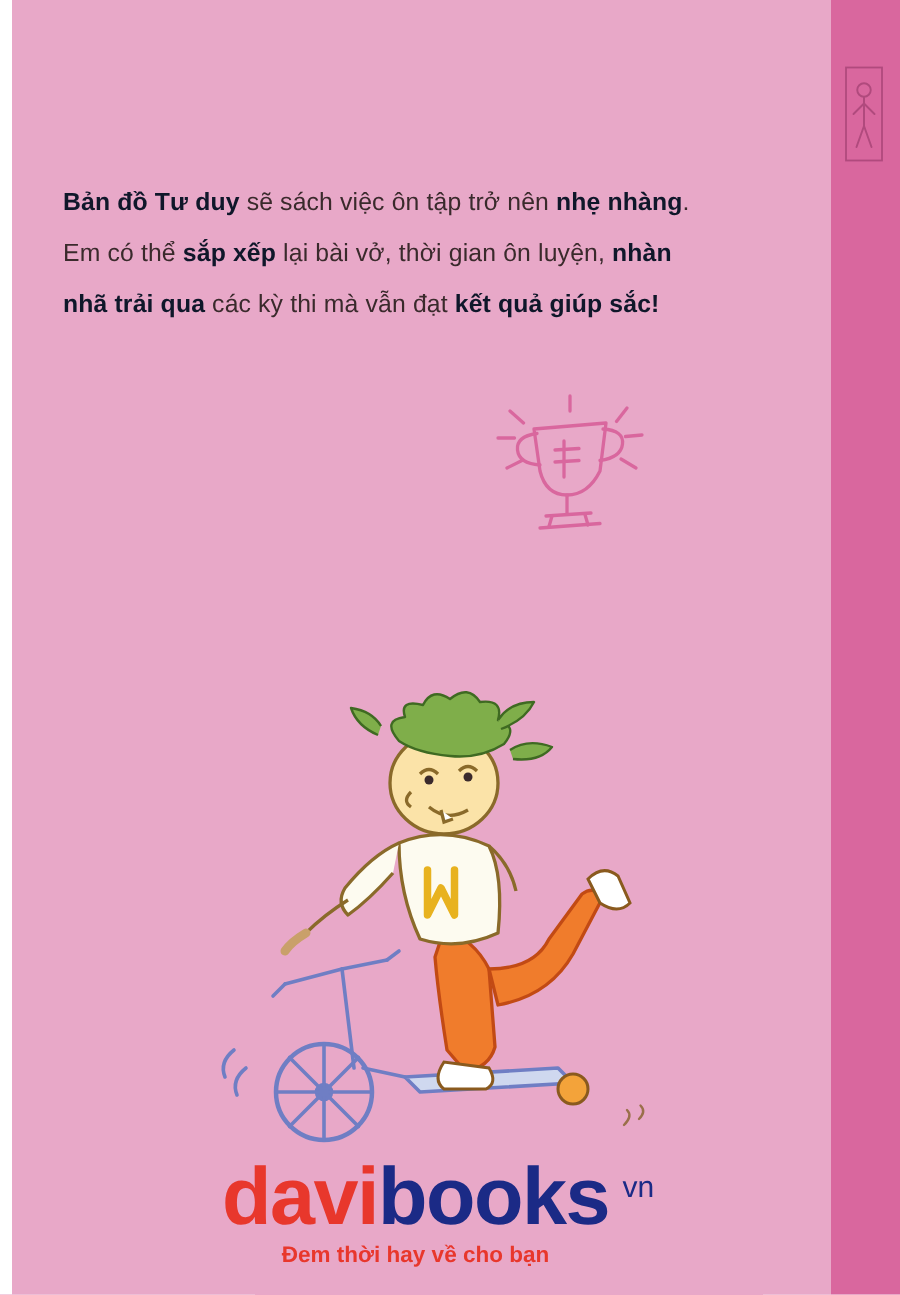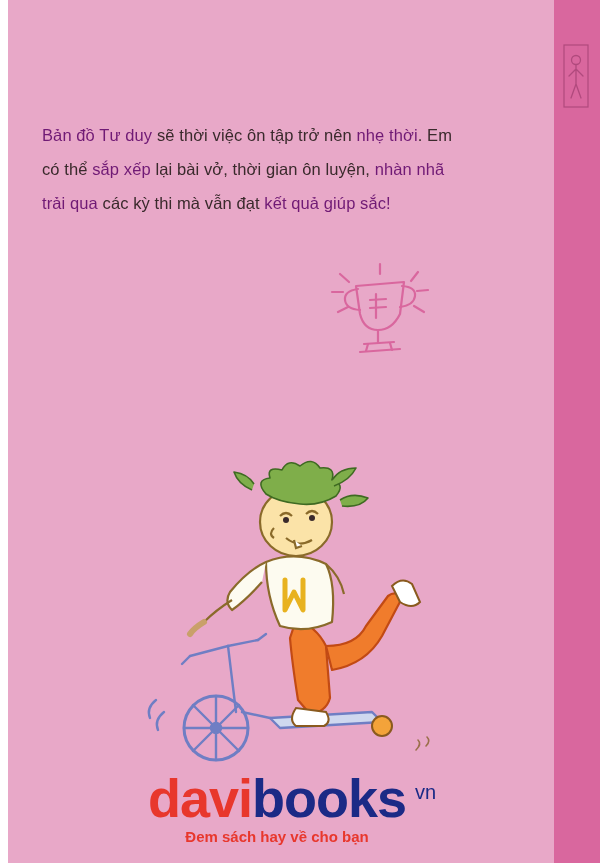--- a/index.html
+++ b/index.html
@@ -56,22 +56,22 @@
     position: absolute;
     left: 42px;
     top: 118px;
     width: 430px;
     font-size: 16.5px;
     line-height: 34px;
     color: #3a2a2c;
     letter-spacing: 0.1px;
   }
   .copy .hl {
-    color: #701a75;
-    font-weight: normal;
+    color: #0f172a;
+    font-weight: bold;
   }
   .copy .reg {
     color: #3a2a2c;
     font-weight: normal;
   }
 
   
   .trophy {
     position: absolute;
     left: 318px;
@@ -134,21 +134,21 @@
 
   <div class="spine-icon">
     <svg width="26" height="64" viewBox="0 0 26 64">
       <rect x="1" y="1" width="24" height="62" fill="none" stroke="#b04a7d" stroke-width="1.2"></rect>
       <circle cx="13" cy="16" r="4.5" fill="none" stroke="#b04a7d" stroke-width="1.3"></circle>
       <path d="M13 21 L13 40 M13 25 L6 32 M13 25 L20 32 M13 40 L8 54 M13 40 L18 54" fill="none" stroke="#b04a7d" stroke-width="1.3" stroke-linecap="round"></path>
     </svg>
   </div>
 
   <div class="copy">
-    <span class="hl">Bản đồ Tư duy</span><span class="reg"> sẽ thời việc ôn tập trở nên </span><span class="hl">nhẹ thời</span><span class="reg">. Em có thể </span><span class="hl">sắp xếp</span><span class="reg"> lại bài vở, thời gian ôn luyện, </span><span class="hl">nhàn nhã trải qua</span><span class="reg"> các kỳ thi mà vẫn đạt </span><span class="hl">kết quả giúp sắc!</span>
+    <span class="hl">Bản đồ Tư duy</span><span class="reg"> sẽ sách việc ôn tập trở nên </span><span class="hl">nhẹ nhàng</span><span class="reg">. Em có thể </span><span class="hl">sắp xếp</span><span class="reg"> lại bài vở, thời gian ôn luyện, </span><span class="hl">nhàn nhã trải qua</span><span class="reg"> các kỳ thi mà vẫn đạt </span><span class="hl">kết quả giúp sắc!</span>
   </div>
 
   <div class="trophy">
     <svg width="120" height="110" viewBox="0 0 120 110">
       <g fill="none" stroke="#d9679e" stroke-width="2.2" stroke-linecap="round" stroke-linejoin="round">
         <path d="M38 30 L86 26 L82 58 Q74 74 60 74 Q46 74 42 58 Z"></path>
         <path d="M40 33 Q26 35 27 44 Q28 53 42 54"></path>
         <path d="M84 30 Q98 31 97 40 Q96 49 82 51"></path>
         <path d="M60 74 L60 86"></path>
         <path d="M46 88 L76 86"></path>
@@ -233,16 +233,16 @@
         <path d="M296 300 q6 -6 2 -10"></path>
         <path d="M306 296 q5 -5 1 -9"></path>
       </g>
     </svg>
   </div>
 
   <div class="logo">
     <div class="logo-word">
       <span class="logo-davi">davi</span><span class="logo-books">books</span><span class="logo-vn">vn</span>
     </div>
-    <div class="logo-tag">Đem sách hay về cho bạn</div>
+    <div class="logo-tag">Đem thời hay về cho bạn</div>
   </div>
 
 </div>
 
 </body></html>

